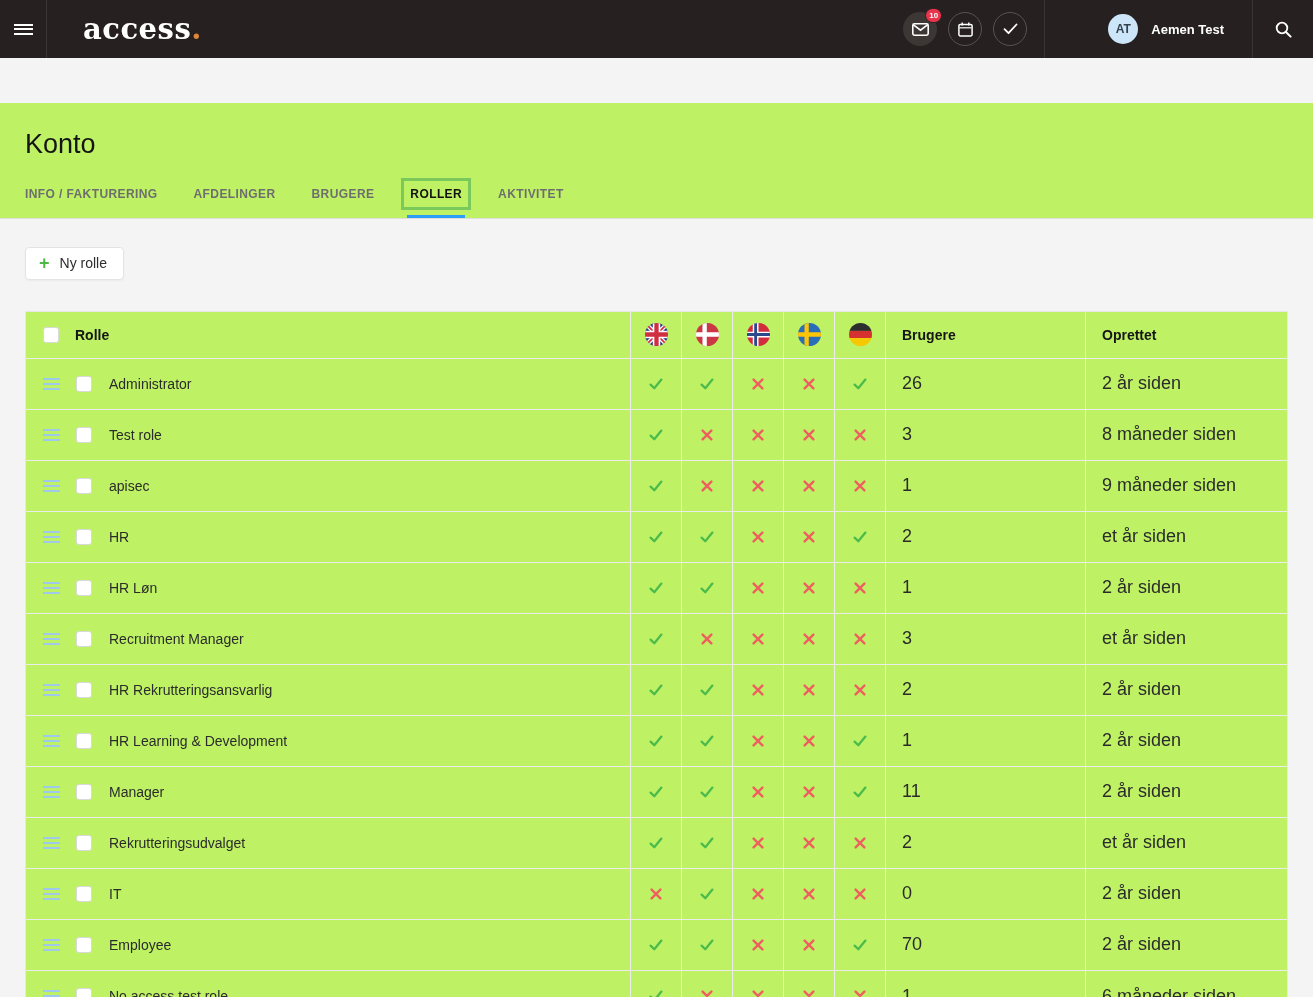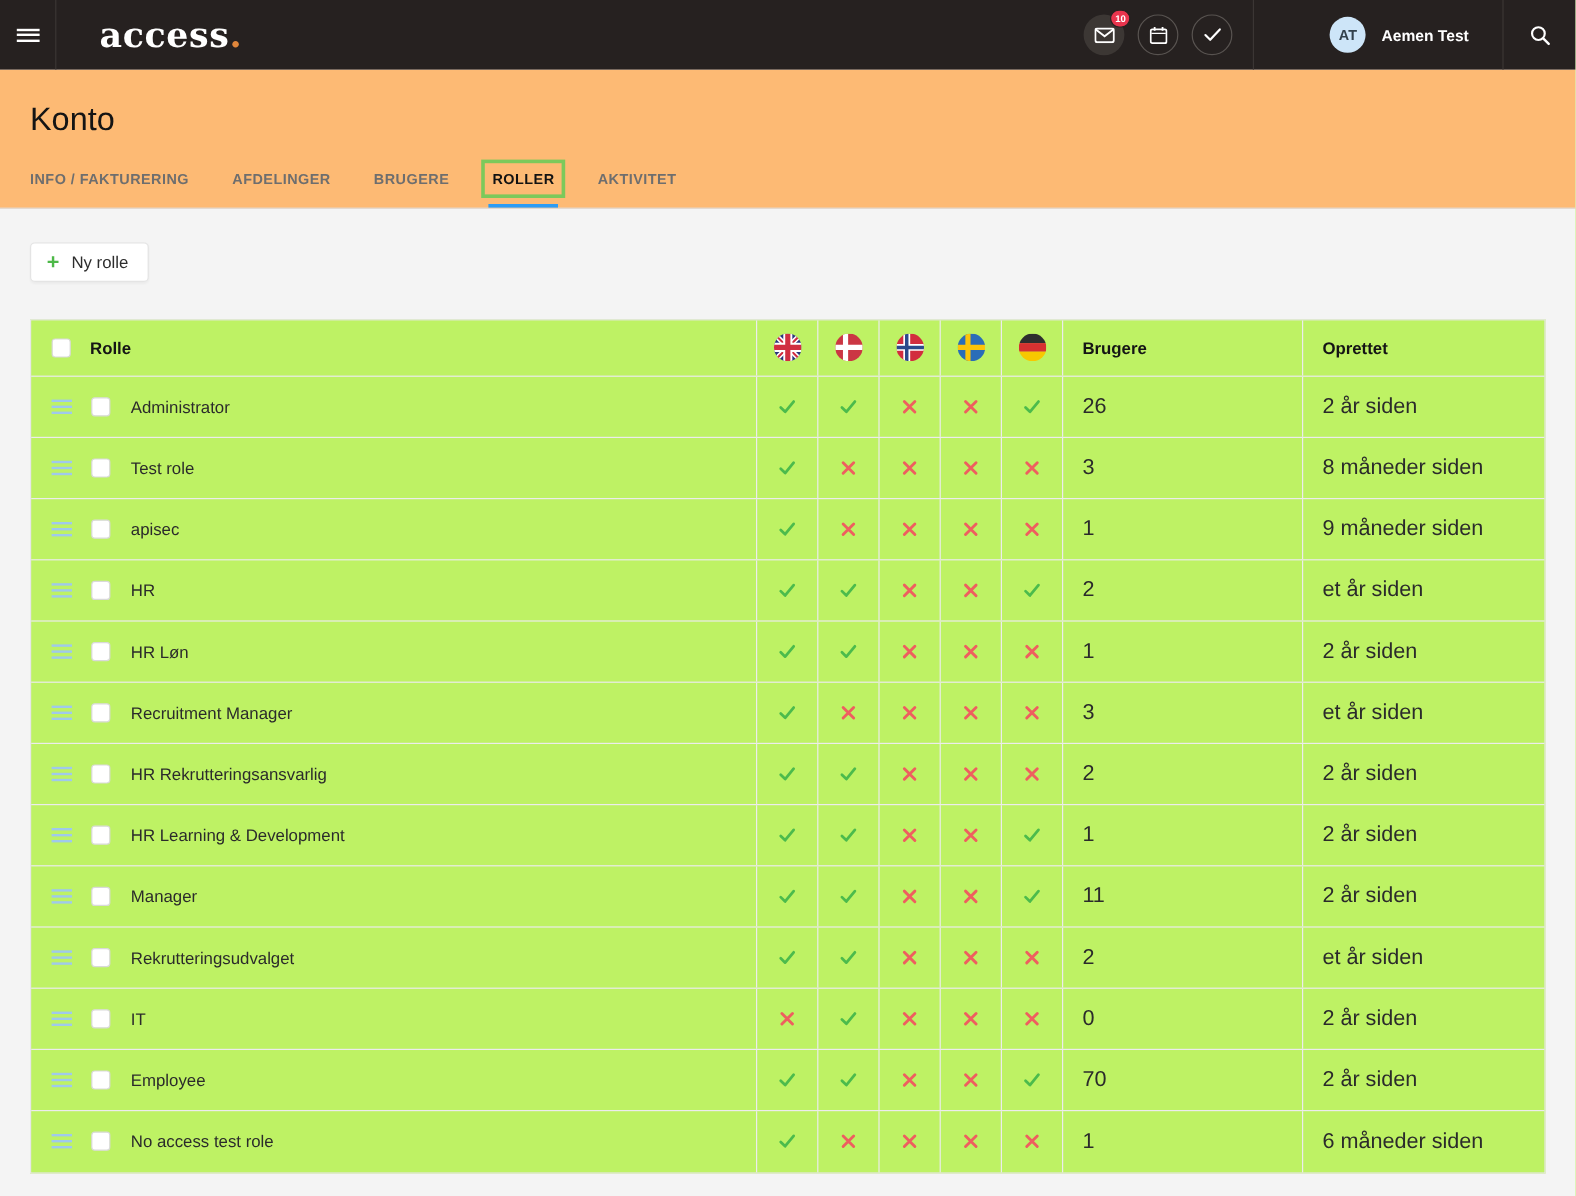--- a/index.html
+++ b/index.html
@@ -43,21 +43,21 @@
   .user-area { display:flex; align-items:center; padding:0 28px 0 16px; cursor:pointer; }
   .avatar {
     width:30px; height:30px; border-radius:50%; background:#cde5f8;
     color:#33424d; font-size:12px; font-weight:700;
     display:flex; align-items:center; justify-content:center;margin-left:47px;
   }
   .user-name { color:#fff; font-size:13px; font-weight:700; margin-left:13px; }
   .search-area { width:60px; display:flex; align-items:center; justify-content:center; cursor:pointer; }
 
   
-  .page-head { background:#fdba74; }
+  .page-head { background:#bef264;margin-top:45px; }
   .page-title {
     font-size:27px; font-weight:300; color:#141414; padding:27px 0 0 25px; line-height:1.1;
   }
   .tabs { display:flex; gap:36px; padding-left:25px; margin-top:21px; border-bottom:1px solid #dedede; }
   .tab {
     position:relative; font-size:12px; font-weight:700; letter-spacing:0.4px;
     color:#6e6e6e; padding:6px 0 17px; cursor:pointer; white-space:nowrap;
   }
   .tab.active { color:#121212; }
   .tab.active .tab-label { outline:3px solid #7cc95b; outline-offset:6px; }

